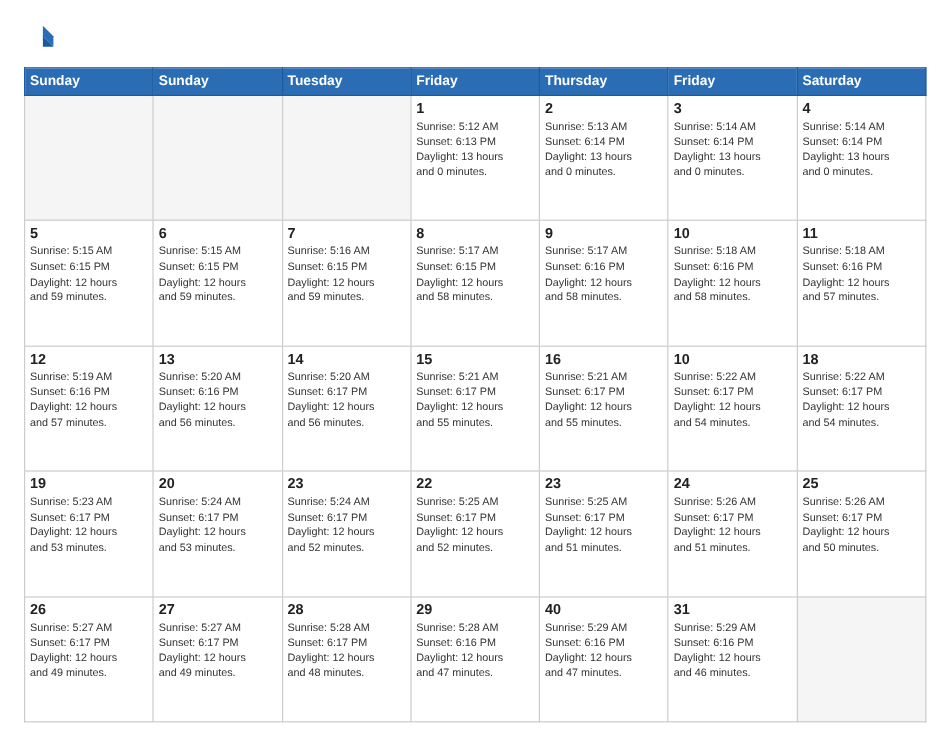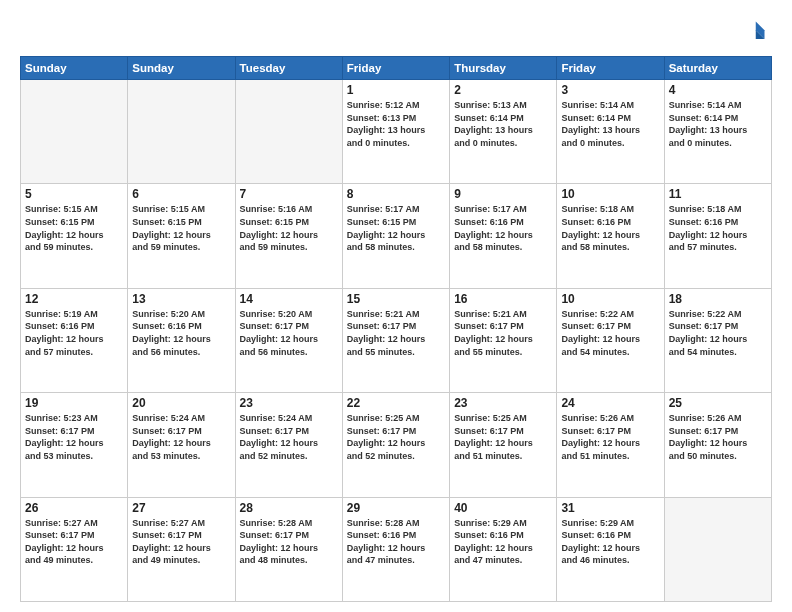--- a/index.html
+++ b/index.html
@@ -9,21 +9,20 @@
       width: 792px;
       height: 612px;
       overflow: hidden;
     }
     .page {
       width: 792px;
       height: 612px;
       padding: 18px 20px 10px 20px;
       display: flex;
       flex-direction: column;
-      align-items: flex-end;
     }
     .header {
       display: flex;
       justify-content: space-between;
       align-items: flex-start;
       margin-bottom: 10px;
     }
     .logo {
       display: flex;
       align-items: center;
@@ -92,21 +91,20 @@
     .day-number {
       font-size: 12px;
       font-weight: bold;
       color: #222;
       margin-bottom: 2px;
     }
     .day-info {
       font-size: 9px;
       color: #333;
       line-height: 1.4;
-      font-weight: bold;
     }
   </style>
 </head>
 <body>
 
 <div class="page">
   <div class="header">
     <div class="logo">
       <svg class="logo-icon" viewBox="0 0 32 32">
         <polygon points="18,4 28,14 28,24 18,14" fill="#2a6db5"></polygon>

